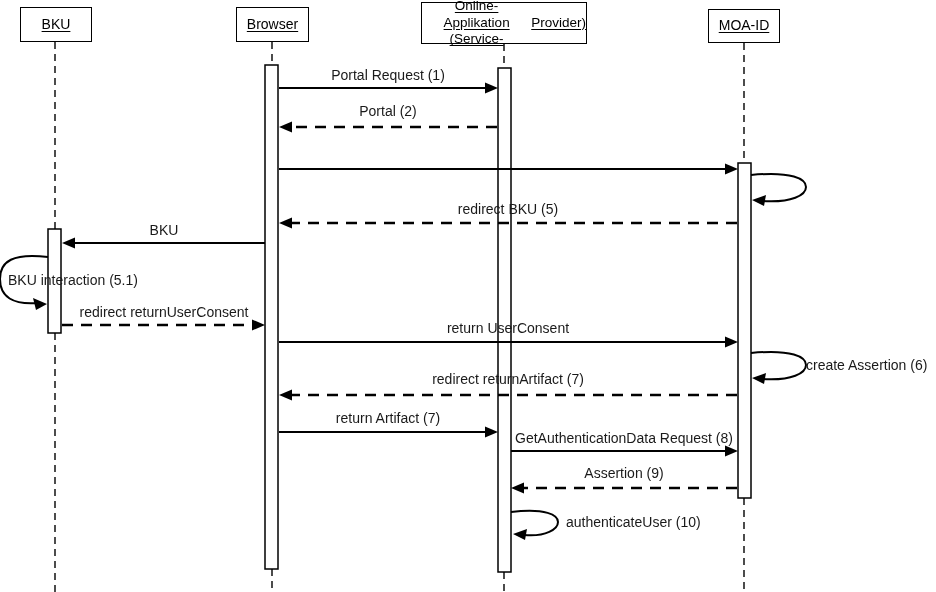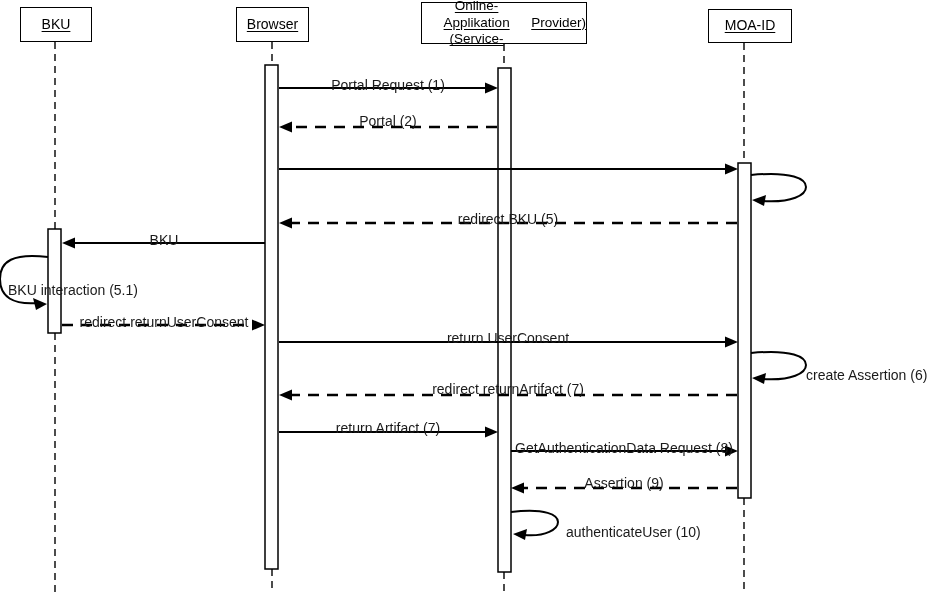--- a/index.html
+++ b/index.html
@@ -24,21 +24,20 @@
     box-sizing: border-box;
   }
   .actor-box span { text-decoration: underline; text-underline-offset: 2px; }
   .msg-label {
     position: absolute;
     font-size: 14px;
     line-height: 18px;
     height: 18px;
     white-space: nowrap;
     color: #1a1a1a;
-    margin-top: 10px;
   }
   .msg-label.centered { transform: translateX(-50%); }
 </style>
 </head>
 <body>
 
 <div class="diagram">
 
   <svg class="layer" width="936" height="592" viewBox="0 0 936 592">
 
@@ -135,21 +134,21 @@
   <div class="actor-box" style="left:20px; top:7px; width:72px; height:35px;">
     <span>BKU</span>
   </div>
   <div class="actor-box" style="left:236px; top:7px; width:73px; height:35px;">
     <span>Browser</span>
   </div>
   <div class="actor-box" style="left:421px; top:2px; width:166px; height:42px; font-size:13.5px;">
     <span>Online-Applikation (Service-</span>
     <span>Provider)</span>
   </div>
-  <div class="actor-box" style="left:708px; top:9px; width:84px; height:34px;">
+  <div class="actor-box" style="left:708px; top:9px; width:72px; height:34px;">
     <span>MOA-ID</span>
   </div>
 
   <div class="msg-label centered" style="left:388px; top:66px;">Portal Request (1)</div>
   <div class="msg-label centered" style="left:388px; top:102px;">Portal (2)</div>
   <div class="msg-label centered" style="left:508px; top:200px;">redirect BKU (5)</div>
   <div class="msg-label centered" style="left:164px; top:221px;">BKU</div>
   <div class="msg-label" style="left:8px; top:271px;">BKU interaction (5.1)</div>
   <div class="msg-label centered" style="left:164px; top:303px;">redirect returnUserConsent</div>
   <div class="msg-label centered" style="left:508px; top:319px;">return UserConsent</div>

